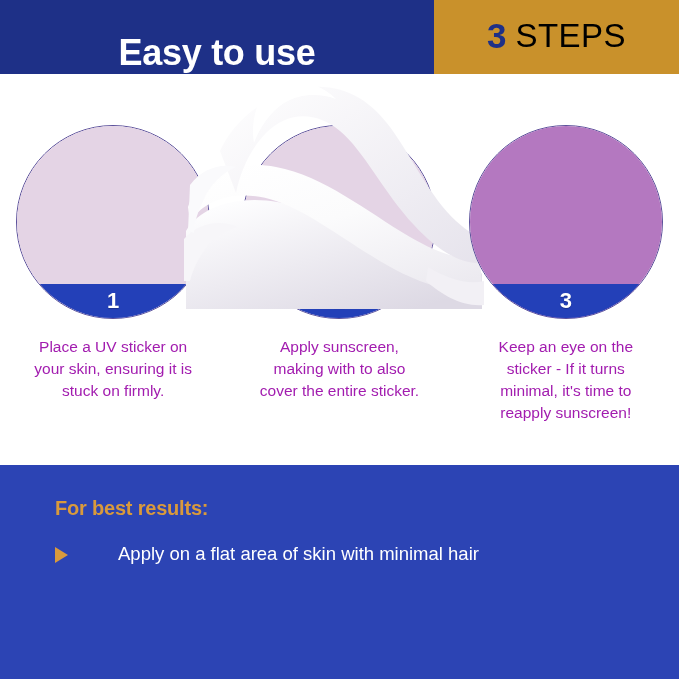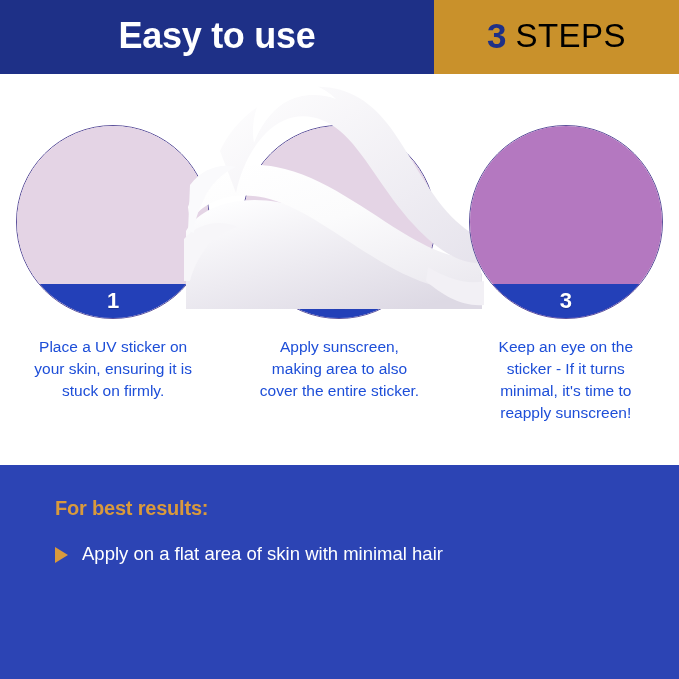--- a/index.html
+++ b/index.html
@@ -24,21 +24,21 @@
     left: 0; top: 0;
     width: 679px;
     height: 74px;
     display: flex;
   }
   .header-left {
     width: 434px;
     height: 74px;
     background: #1e3087;
     display: flex;
-    align-items: center;
+    align-items: flex-end;
     justify-content: center;
   }
   .header-left-text {
     color: #ffffff;
     font-size: 36px;
     font-weight: bold;
     letter-spacing: -0.3px;
     line-height: 1;
     padding-bottom: 3px;
   }
@@ -133,21 +133,21 @@
     height: 230px;
     pointer-events: none;
   }
 
   .caption {
     position: absolute;
     left: 0;
     top: 262px;
     width: 100%;
     text-align: center;
-    color: #1d4ed8;
+    color: #a21caf;
     font-size: 15.5px;
     line-height: 1.42;
     padding: 0 14px;
     box-sizing: border-box;
     white-space: pre-line;
   }
 
   
   .results-panel {
     position: absolute;
@@ -185,20 +185,21 @@
     border-left: 13px solid #d99a3c;
     border-top: 8px solid transparent;
     border-bottom: 8px solid transparent;
     flex: 0 0 auto;
   }
   .results-text {
     color: #ffffff;
     font-size: 18.5px;
     line-height: 1;
     white-space: nowrap;
+    margin-left: 36px;
   }
   .results-text .tail {
     color: #d99a3c;
   }
 </style>
 </head>
 <body>
 
 <div id="infographic">
 
@@ -271,21 +272,21 @@
           <path d="M0,158 C14,142 36,138 54,146 C40,150 28,158 20,170
                    C12,181 8,192 6,200 L0,200 Z" fill="#f7f6f9"></path>
           <path d="M6,104 C18,88 36,82 52,86 C38,92 26,104 20,118
                    C14,130 10,142 10,152 L4,150 Z" fill="#fafafc"></path>
 
           <path d="M244,186 C264,198 284,204 300,200 L300,224
                    C278,226 258,214 242,200 Z" fill="#f2f0f5"></path>
         </svg>
       </div>
       <div class="caption">Apply sunscreen,
-making area to also
+making with to also
 cover the entire sticker.</div>
     </div>
 
     <div class="step">
       <div class="circle-wrap">
         <div class="circle">
           <div class="circle-fill" style="background:#b478c0;"></div>
           <div class="circle-band">
             <span class="circle-num">3</span>
           </div>

